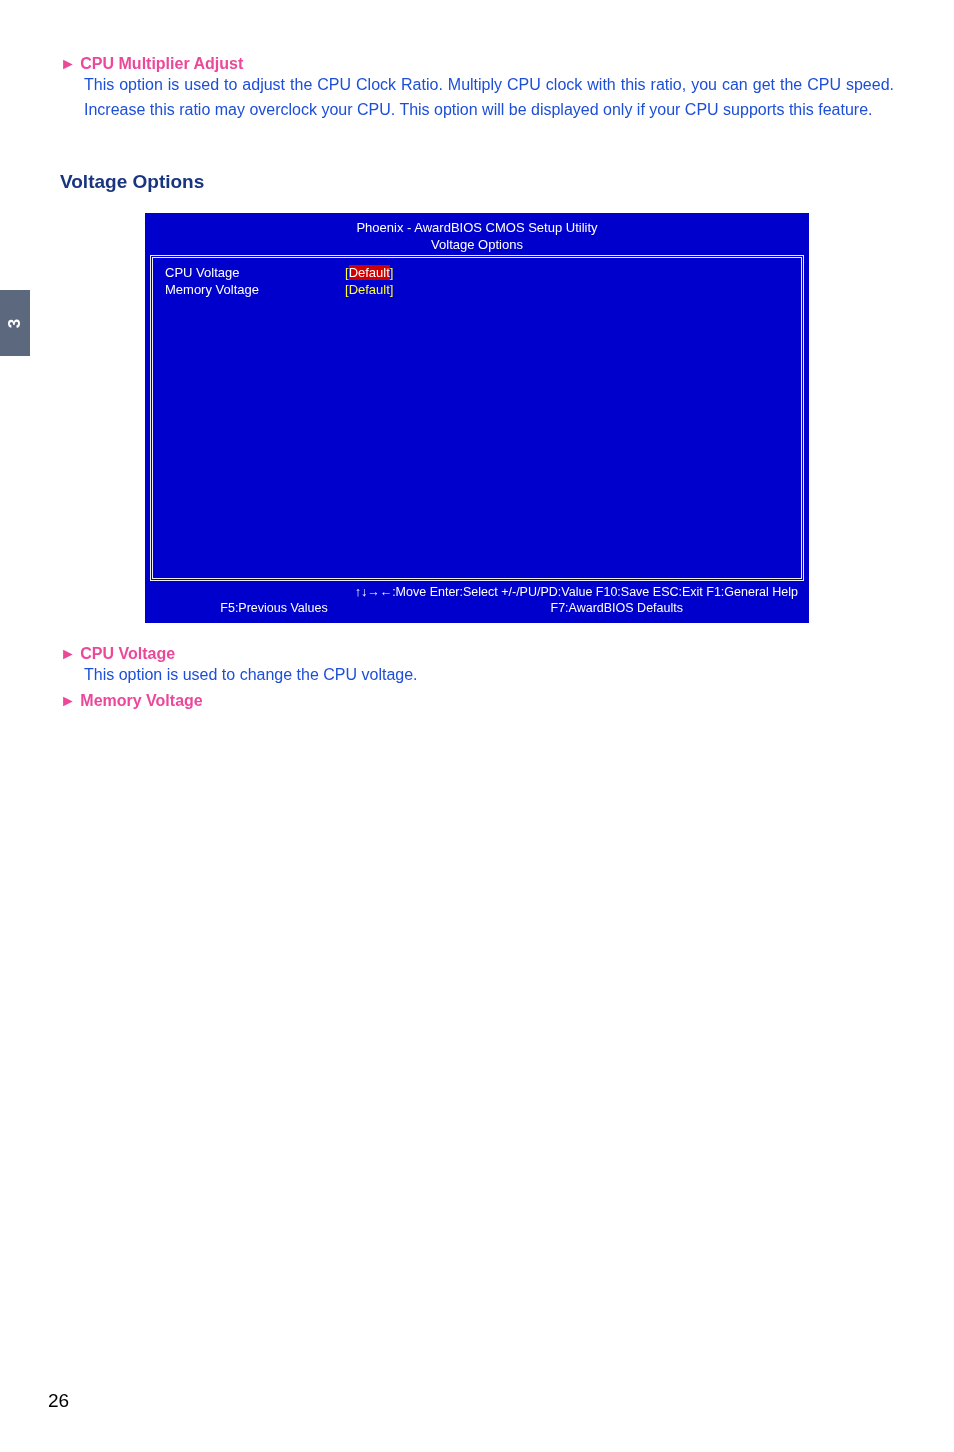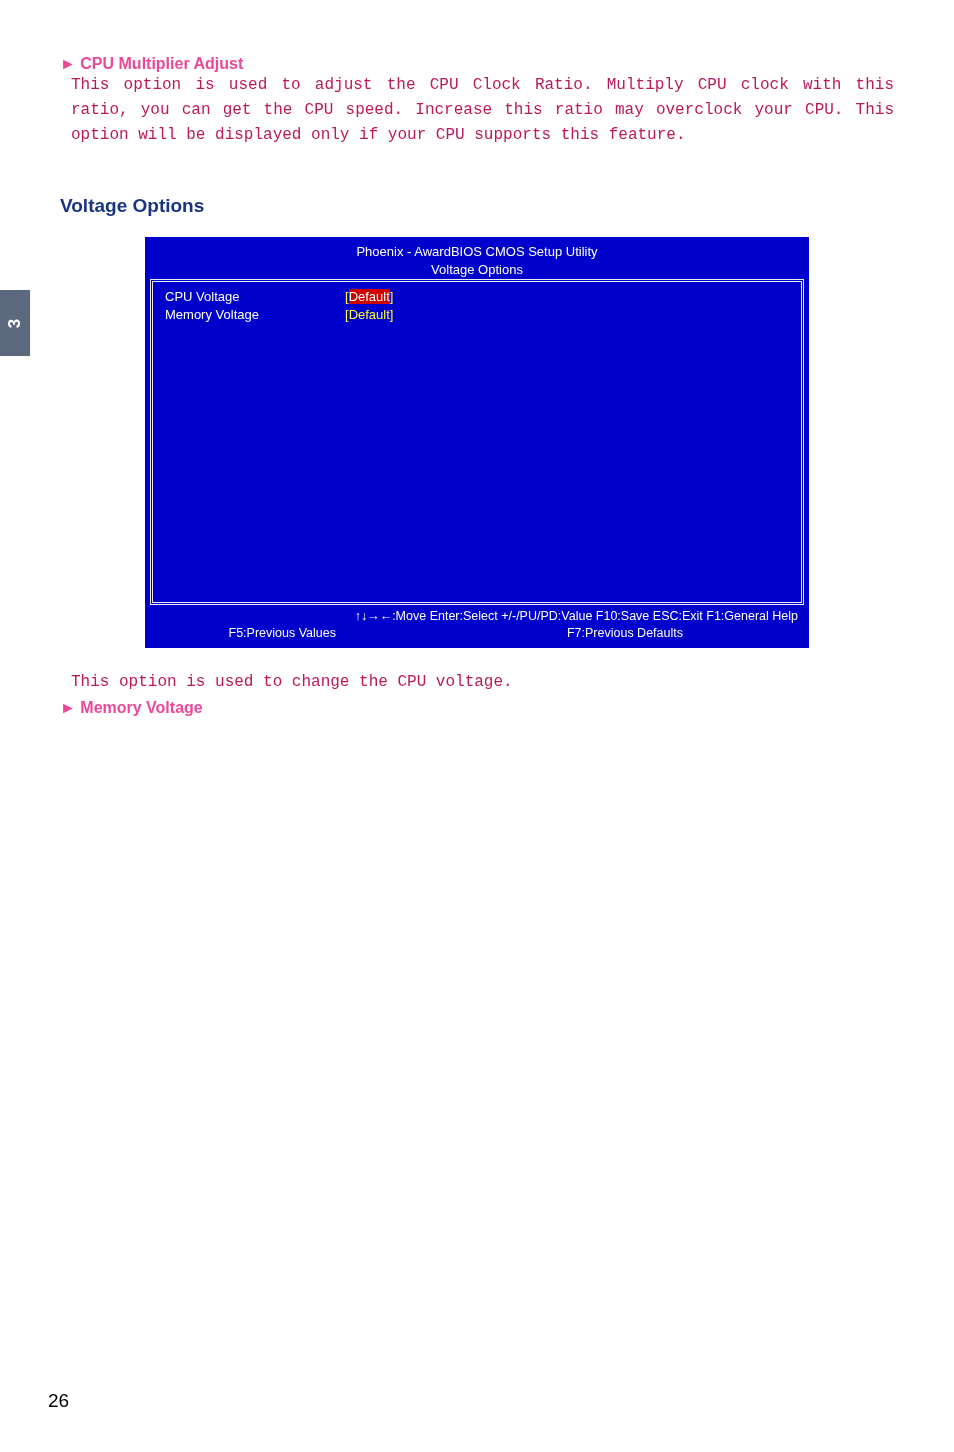--- a/index.html
+++ b/index.html
@@ -31,26 +31,25 @@
     }
     .content {
       padding: 55px 60px 0 60px;
     }
     .bullet-line {
       color: #ec4899;
       font-weight: bold;
       font-size: 16px;
     }
     .desc {
-      color: #be185d;
+      color: #1d4ed8;
       font-size: 16px;
       line-height: 1.55;
       text-align: justify;
-      margin-left: 11px;
-      font-family: Liberation Mono, monospace;
+      margin-left: 24px;
     }
     .section-title {
       color: #19357f;
       font-weight: bold;
       font-size: 19px;
       margin-top: 48px;
       margin-bottom: 20px;
     }
     .bios-outer {
       width: 664px;
@@ -143,25 +142,29 @@
           <span class="name">Memory Voltage</span>
           <span class="val"><span>[</span><span>Default</span><span>]</span></span>
         </div>
       </div>
     </div>
     <div class="bios-footer">
       <div>↑↓→←:Move   Enter:Select    +/-/PU/PD:Value   F10:Save     ESC:Exit   F1:General Help</div>
       <div class="fl1">
         <span style="visibility:hidden">↑↓→←:Move</span>
         <span style="margin-left:-230px">F5:Previous Values</span>
-        <span style="margin-right:115px">F7:Previous Defaults</span>
+        <span style="margin-right:115px">F7:AwardBIOS Defaults</span>
       </div>
     </div>
   </div>
 
+  <div class="bullet-line mt18">
+    <span>►</span>
+    <span>CPU  Voltage</span>
+  </div>
   <div class="desc">This option is used to change the CPU voltage.</div>
 
   <div class="bullet-line" style="margin-top:4px;">
     <span>►</span>
     <span>Memory  Voltage</span>
   </div>
 
 </div>
 
 <div class="page-num">26</div>

